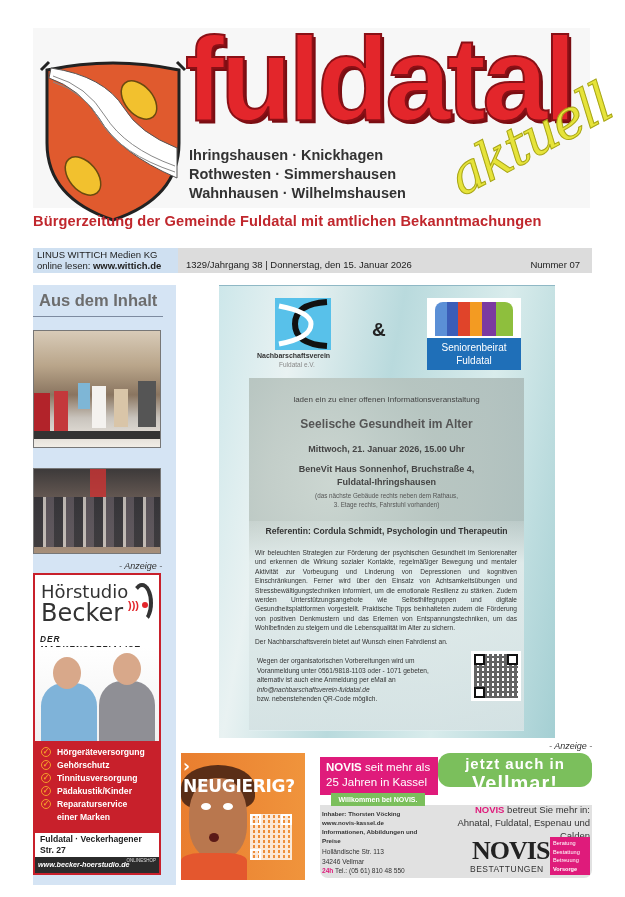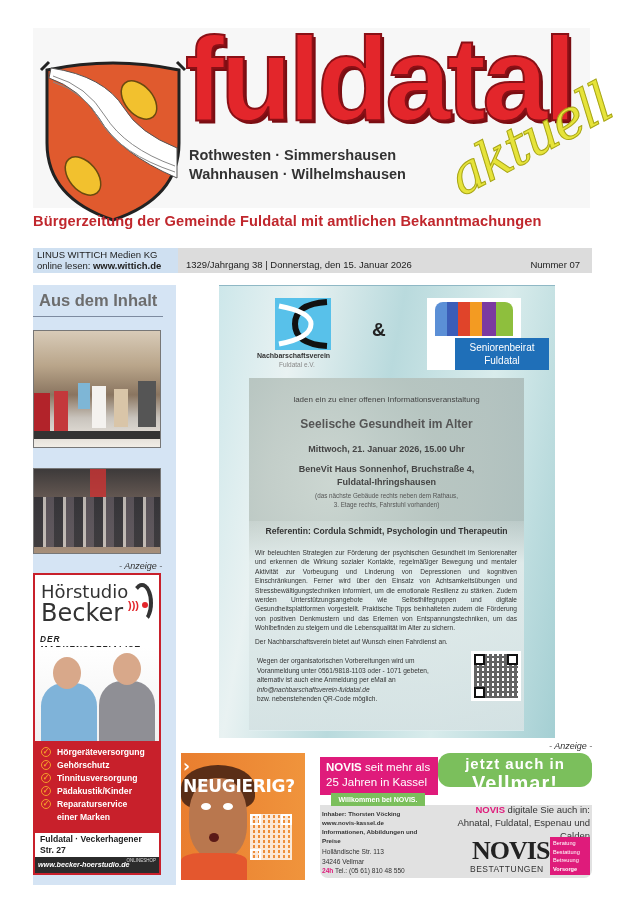--- a/index.html
+++ b/index.html
@@ -47,21 +47,21 @@
   .becker .shop { position: absolute; right: 3px; top: 283px; color: #ddd; font-size: 4.5px; }
 
   
   .flyer { position: absolute; left: 219px; top: 285px; width: 336px; height: 453px; overflow: hidden;
     background: linear-gradient(100deg, #cde7ea 0%, #e9f2f2 20%, #b9dadd 45%, #d9ecec 70%, #a4cfd3 100%); border-top: 1px solid #8fb8c5; }
   .flyer .nb-logo { position: absolute; left: 56px; top: 12px; width: 56px; height: 52px; background: #58c1ea; }
   .flyer .nb-name { position: absolute; left: 38px; top: 66px; font-weight: bold; font-size: 7px; color: #333; }
   .flyer .nb-sub { position: absolute; left: 60px; top: 75px; font-size: 6.5px; color: #888; }
   .flyer .amp { position: absolute; left: 153px; top: 33px; font-weight: bold; font-size: 19px; color: #222; }
   .flyer .sb-logo { position: absolute; left: 208px; top: 12px; width: 94px; height: 72px; background: #fff; }
-  .flyer .sb-box { position: absolute; left: 0; top: 40px; width: 94px; height: 32px; background: #1f6fb8; color: #fff; font-size: 10px; text-align: center; line-height: 13px; padding-top: 3px; margin-left: 28px; }
+  .flyer .sb-box { position: absolute; left: 0; top: 40px; width: 94px; height: 32px; background: #1f6fb8; color: #fff; font-size: 10px; text-align: center; line-height: 13px; padding-top: 3px; }
   .flyer .photo-area { position: absolute; left: 30px; top: 92px; width: 275px; height: 352px;
     background: radial-gradient(ellipse at 30% 30%, #ccd5cf 0%, #b5c2bd 40%, #a6b8b8 100%); opacity: 0.9; }
   .flyer .photo-fade { position: absolute; left: 30px; top: 235px; width: 275px; height: 210px; background: linear-gradient(rgba(235,243,243,0.2), rgba(232,242,242,0.85) 20%, rgba(225,238,240,0.75)); }
   .flyer .txt { position: absolute; left: 30px; width: 275px; text-align: center; color: #3a3a3a; }
   .flyer .invite { top: 109px; font-size: 8px; color: #444; }
   .flyer .event-title { top: 131px; font-size: 12px; font-weight: bold; color: #555; }
   .flyer .date { top: 158px; font-size: 9px; font-weight: bold; color: #444; }
   .flyer .venue { top: 177px; font-size: 9px; font-weight: bold; line-height: 13px; color: #444; }
   .flyer .venue-note { top: 205px; font-size: 6.3px; line-height: 9px; color: #555; }
   .flyer .speaker { top: 240px; font-size: 8.6px; font-weight: bold; color: #333; }
@@ -114,20 +114,21 @@
     <path d="M10 30 Q40 40 60 70 Q80 105 138 130 L138 100 Q100 85 85 60 Q65 28 12 20 Z" fill="#fff" stroke="#555" stroke-width="1"></path>
     <path d="M14 28 Q48 38 66 68 Q86 100 136 118" fill="none" stroke="#888" stroke-width="1"></path>
     <path d="M14 34 Q46 44 62 74 Q82 106 136 124" fill="none" stroke="#888" stroke-width="1"></path>
     <ellipse cx="100" cy="52" rx="14" ry="22" fill="#f2c12e" stroke="#6a4a10" stroke-width="1.5" transform="rotate(-40 100 52)"></ellipse>
     <ellipse cx="44" cy="128" rx="14" ry="22" fill="#f2c12e" stroke="#6a4a10" stroke-width="1.5" transform="rotate(-40 44 128)"></ellipse>
     <path d="M2 22 L10 14 M146 22 L138 14" stroke="#222" stroke-width="3"></path>
   </svg>
   <div class="title-word">fuldatal</div>
   <div class="aktuell">aktuell</div>
   <div class="villages">
+    <div>Ihringshausen · Knickhagen</div>
     <div>Rothwesten · Simmershausen</div>
     <div>Wahnhausen · Wilhelmshausen</div>
   </div>
 </div>
 <div class="tagline">Bürgerzeitung der Gemeinde Fuldatal mit amtlichen Bekanntmachungen</div>
 
 <div class="infobar">
   <div class="publisher">
     <div>LINUS WITTICH Medien KG</div>
     <div><span>online lesen: </span><b>www.wittich.de</b></div>
@@ -266,21 +267,21 @@
     <div><b>Inhaber: Thorsten Vöcking</b></div>
     <div><b>www.novis-kassel.de</b></div>
     <div><b>Informationen, Abbildungen und Preise</b></div>
     <div class="addr">
       <div>Holländische Str. 113</div>
       <div>34246 Vellmar</div>
       <div><span class="pink-t">24h</span><span> Tel.: (05 61) 810 48 550</span></div>
     </div>
   </div>
   <div class="right-text">
-    <div><span class="pink-t">NOVIS</span><span> digitale Sie auch in:</span></div>
+    <div><span class="pink-t">NOVIS</span><span> betreut Sie mehr in:</span></div>
     <div>Ahnatal, Fuldatal, Espenau und Calden</div>
   </div>
   <div class="logo">NOVIS</div>
   <div class="logo-sub">BESTATTUNGEN</div>
   <div class="tags">
     <div>Beratung</div>
     <div>Bestattung</div>
     <div>Betreuung</div>
     <div style="font-weight:bold;">Vorsorge</div>
   </div>

